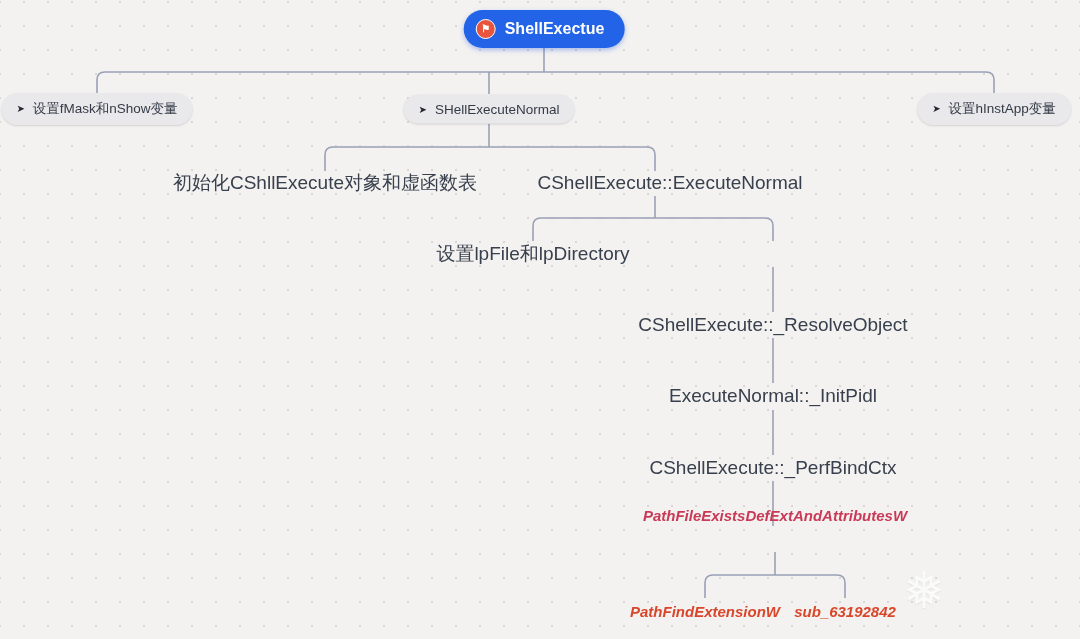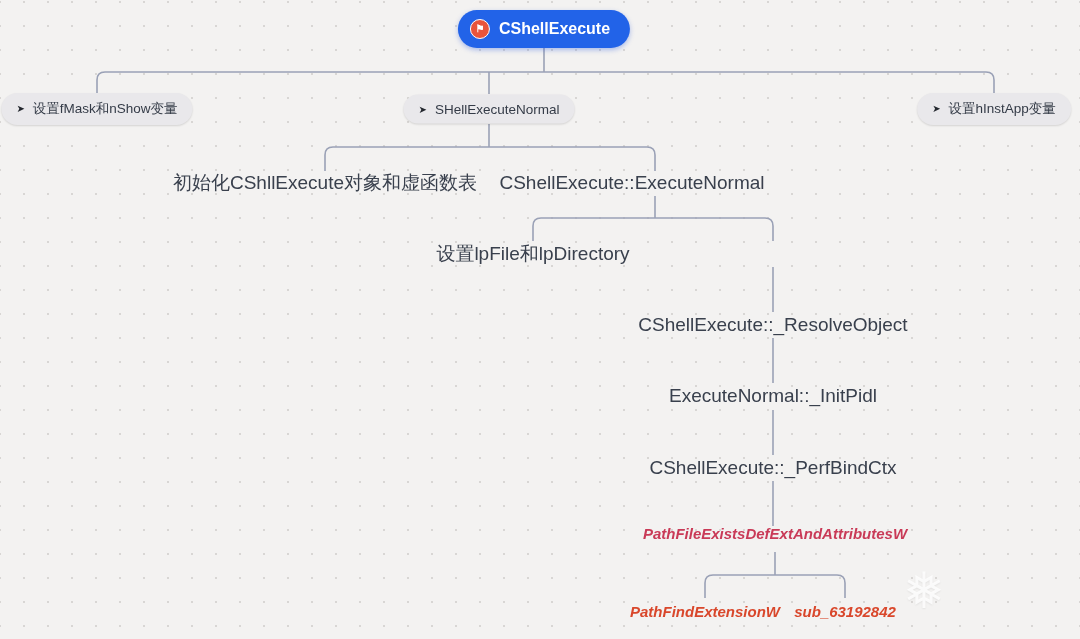--- a/index.html
+++ b/index.html
@@ -104,52 +104,52 @@
     <path d="M773,481 V526"></path>
     <path d="M775,552 V575"></path>
     <path d="M775,575 H713 Q705,575 705,583 V598"></path>
     <path d="M775,575 H837 Q845,575 845,583 V598"></path>
   </svg>
 
   <div class="node root-pill" style="left:544px;top:29px">
     <span class="root-icon">
         <span class="flag-glyph">⚑</span>
       </span>
-    <span>CShellExecute</span>
+    <span>ShellExectue</span>
   </div>
 
   <div class="node branch-pill" style="left:97px;top:109px">
     <span class="expander">➤</span>
     <span>设置fMask和nShow变量</span>
   </div>
 
   <div class="node branch-pill" style="left:489px;top:109px">
     <span class="expander">➤</span>
     <span>SHellExecuteNormal</span>
   </div>
 
   <div class="node branch-pill" style="left:994px;top:109px">
     <span class="expander">➤</span>
     <span>设置hInstApp变量</span>
   </div>
 
   <div class="node plain" style="left:325px;top:183px">初始化CShllExecute对象和虚函数表</div>
 
-  <div class="node plain" style="left:632px;top:183px">CShellExecute::ExecuteNormal</div>
+  <div class="node plain" style="left:670px;top:183px">CShellExecute::ExecuteNormal</div>
 
   <div class="node plain" style="left:533px;top:254px">设置lpFile和lpDirectory</div>
 
 
   <div class="node plain" style="left:773px;top:325px">CShellExecute::_ResolveObject</div>
 
   <div class="node plain" style="left:773px;top:396px">ExecuteNormal::_InitPidl</div>
 
   <div class="node plain" style="left:773px;top:468px">CShellExecute::_PerfBindCtx</div>
 
-  <div class="node crimson" style="left:775px;top:533px">PathFileExistsDefExtAndAttributesW</div>
+  <div class="node crimson" style="left:775px;top:515px">PathFileExistsDefExtAndAttributesW</div>
 
   <div class="node redorange" style="left:705px;top:611px">PathFindExtensionW</div>
 
   <div class="node redorange" style="left:845px;top:611px">sub_63192842</div>
 
   <div class="watermark">
     <span class="wm-icon">❅</span>
   </div>
 
 </div>

